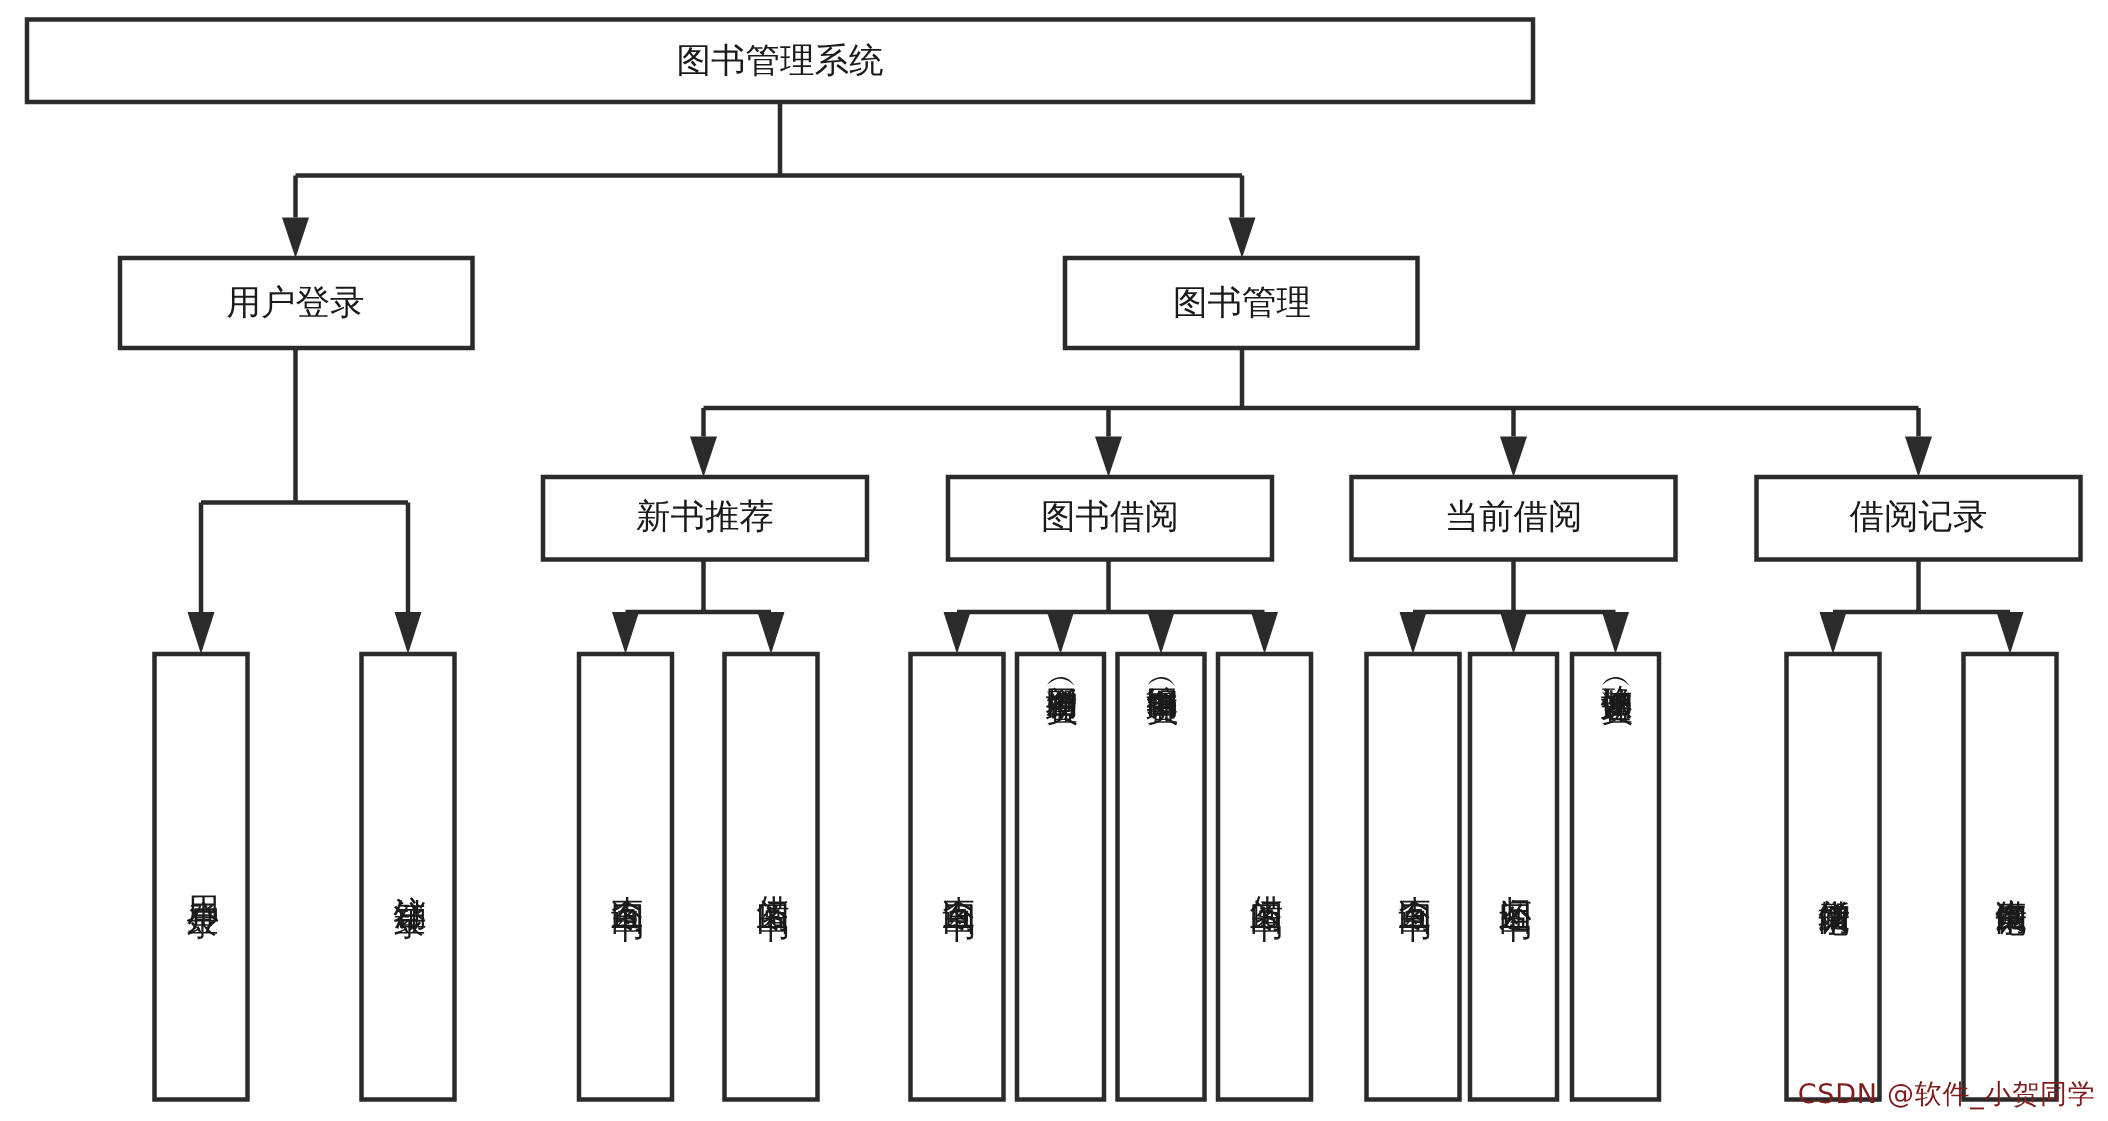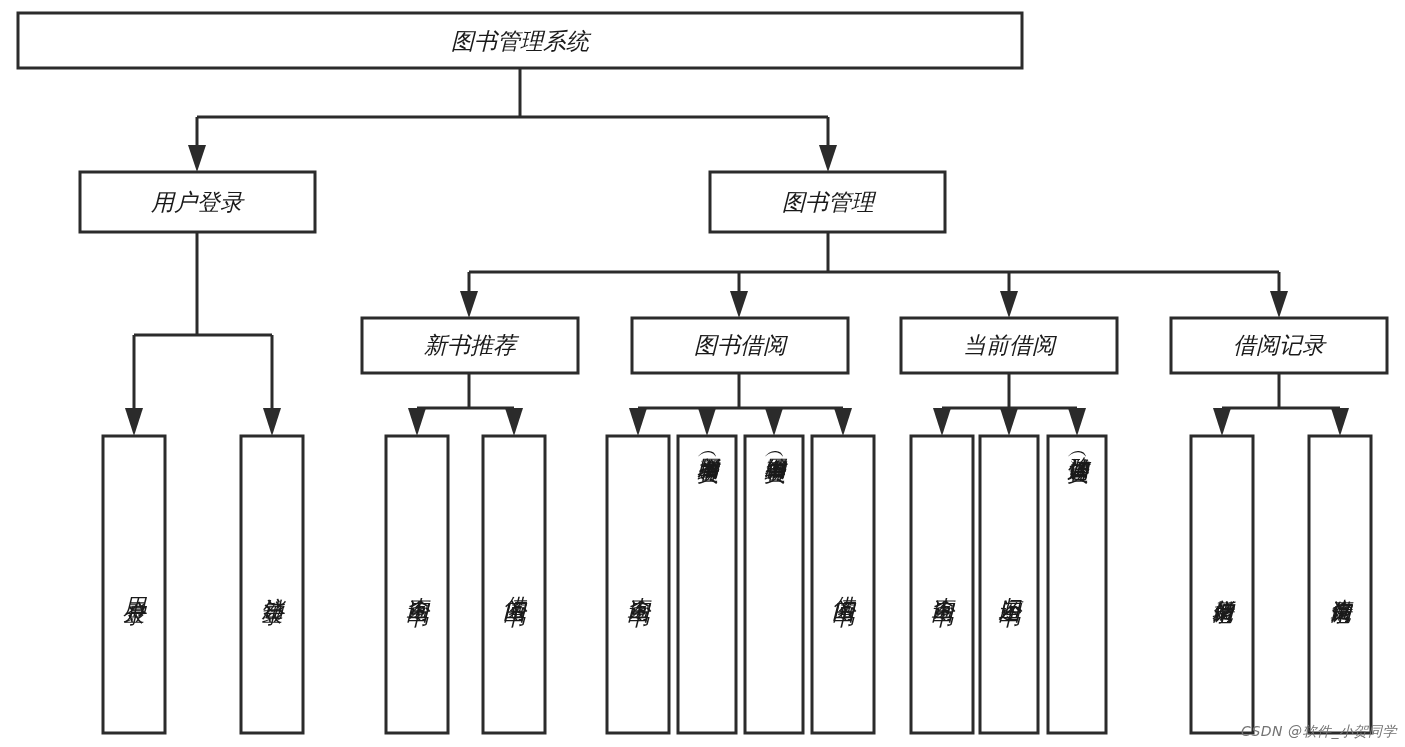--- a/index.html
+++ b/index.html
@@ -13,21 +13,20 @@
     height: 747px;
     font-family: "DejaVu Sans", "Liberation Sans", sans-serif;
     overflow: hidden;
     position: relative;
   }
   #diagram-root {
     position: relative;
     width: 1405px;
     height: 747px;
     background: #ffffff;
-    font-style: italic;
   }
   svg#flowchart {
     display: block;
     width: 1405px;
     height: 747px;
   }
   .node-box {
     fill: #ffffff;
     stroke: #2b2b2b;
     stroke-width: 3;
@@ -73,22 +72,22 @@
   }
   .leaf-label.compact {
     letter-spacing: 1px;
     font-size: 21px;
   }
   .watermark {
     position: absolute;
     right: 8px;
     bottom: 6px;
     font-family: "DejaVu Sans", "Liberation Sans", sans-serif;
-    font-size: 14px;
-    color: #737373;
+    font-size: 18px;
+    color: #7f1d1d;
     letter-spacing: 0.5px;
     white-space: nowrap;
     pointer-events: none;
   }
 </style>
 </head>
 <body>
 
 <div id="diagram-root">
 

